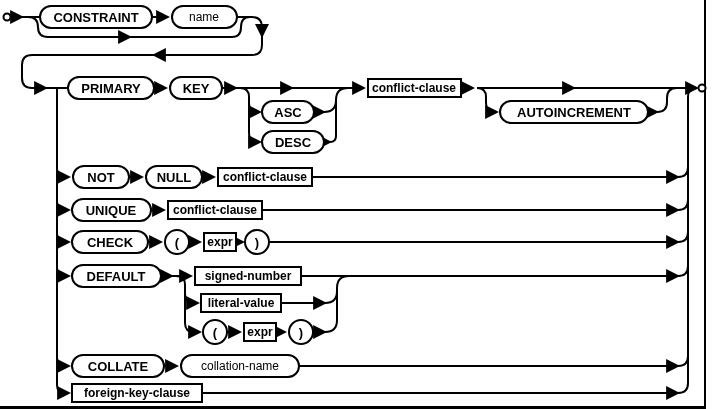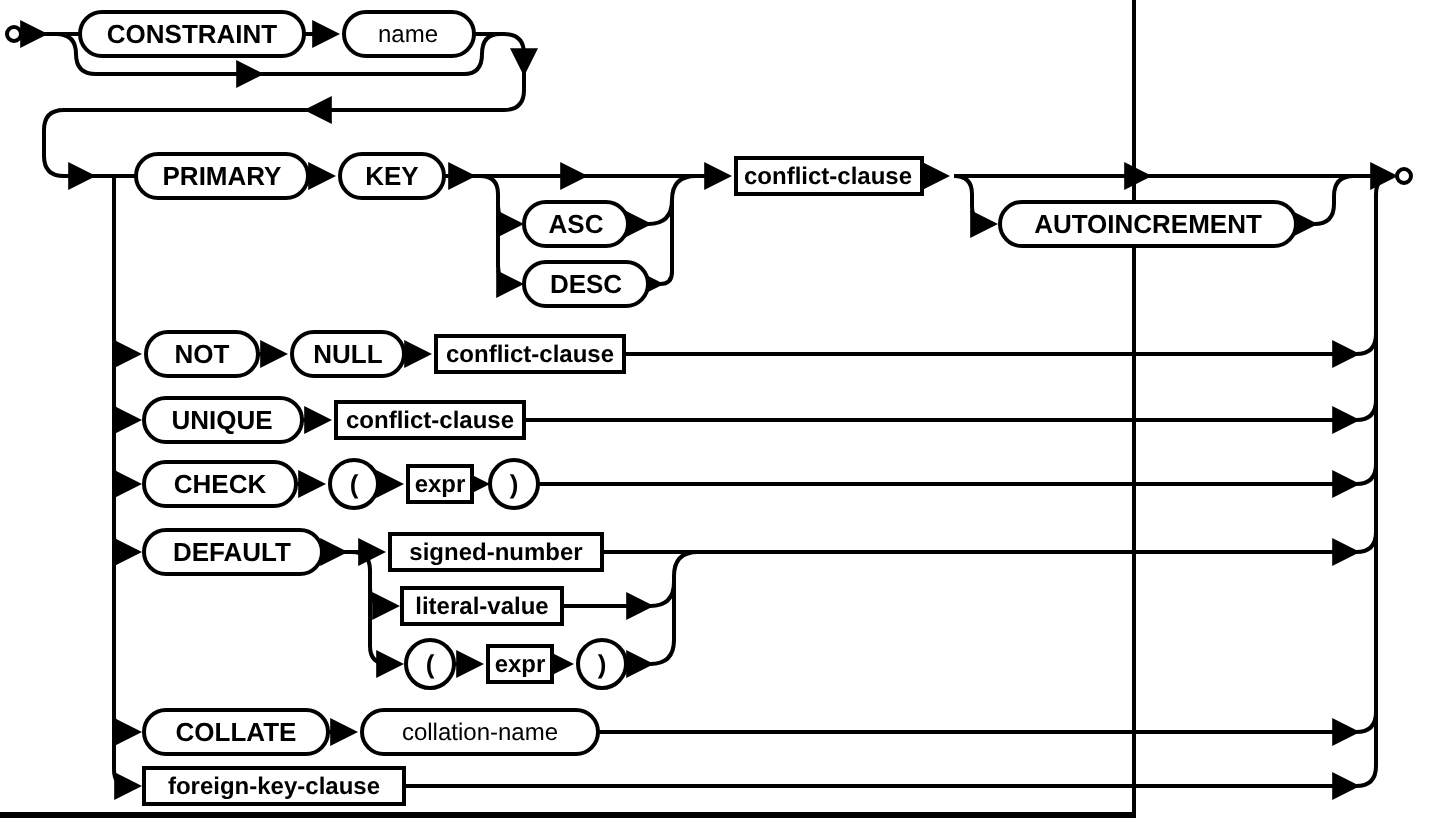--- a/index.html
+++ b/index.html
@@ -1,18 +1,18 @@
 <!DOCTYPE html>
 <html><head>
 <meta charset="utf-8">
 <style>
   html,body{margin:0;padding:0;background:#ffffff;}
   #frame{
     position:relative;
-    width:568px;height:409px;
+    width:706px;height:409px;
     box-sizing:border-box;
     border-right:2px solid #000;
     border-bottom:3px solid #000;
     background:#ffffff;
     font-family:"Liberation Sans", sans-serif;
   }
   svg{display:block;}
   .rail{fill:none;stroke:#000;stroke-width:2;}
   .pill{fill:#fff;stroke:#000;stroke-width:2;}
   .ntbox{fill:#fff;stroke:#000;stroke-width:2;}

